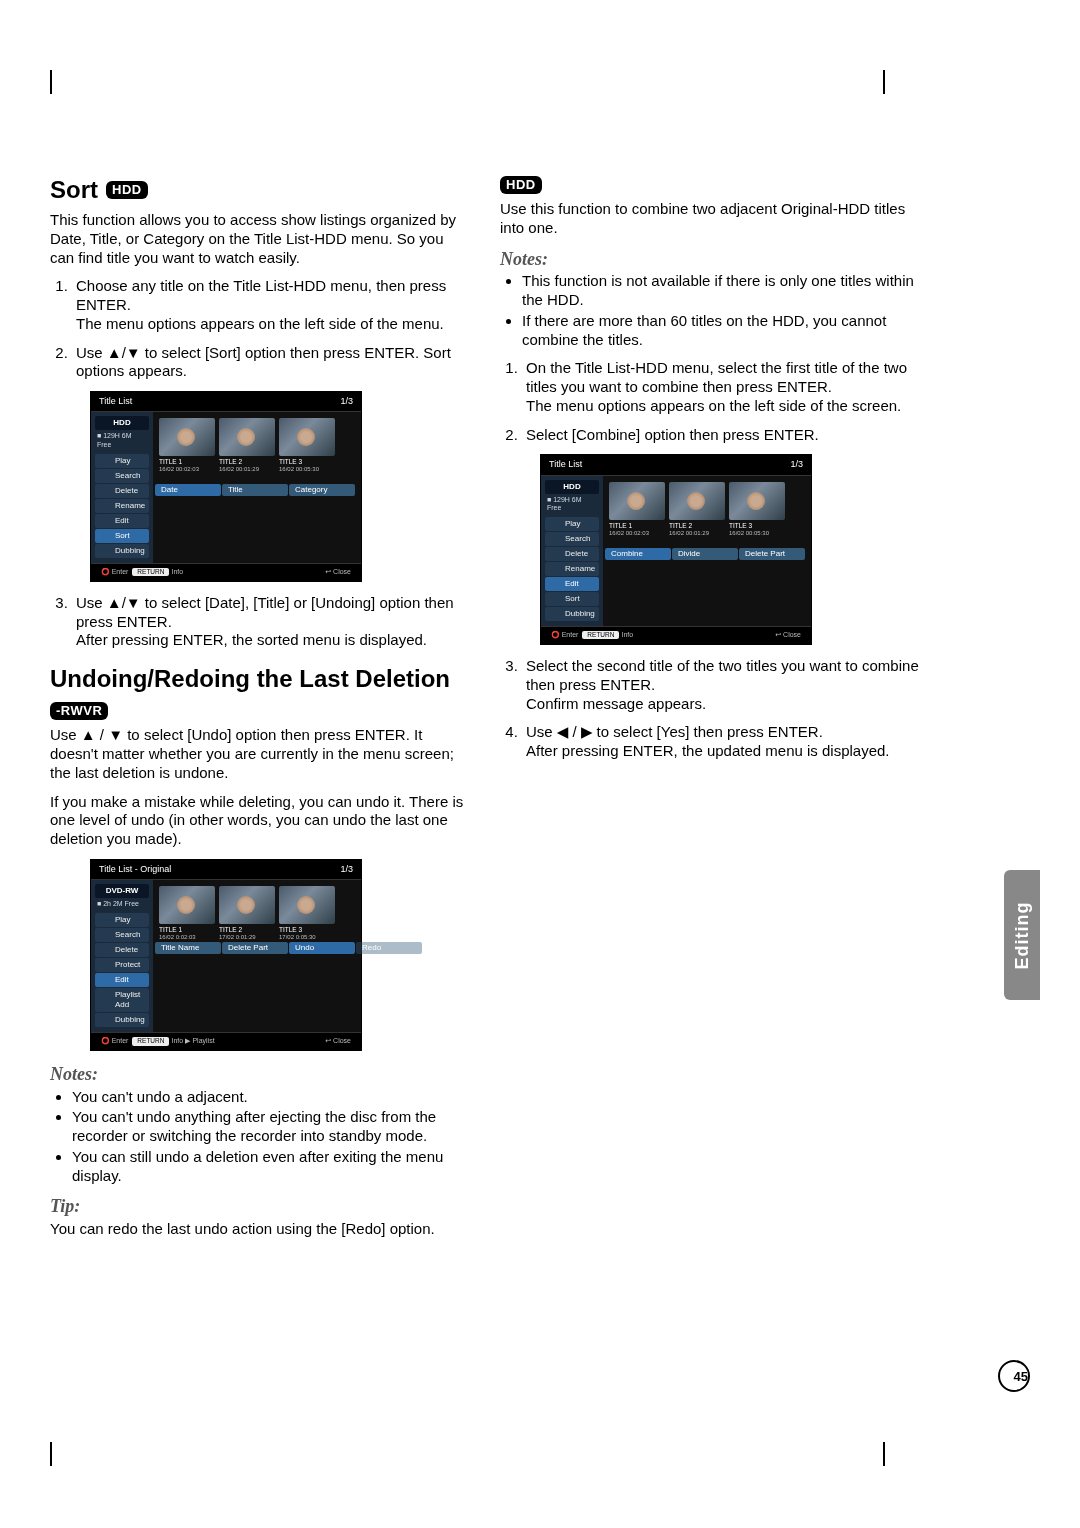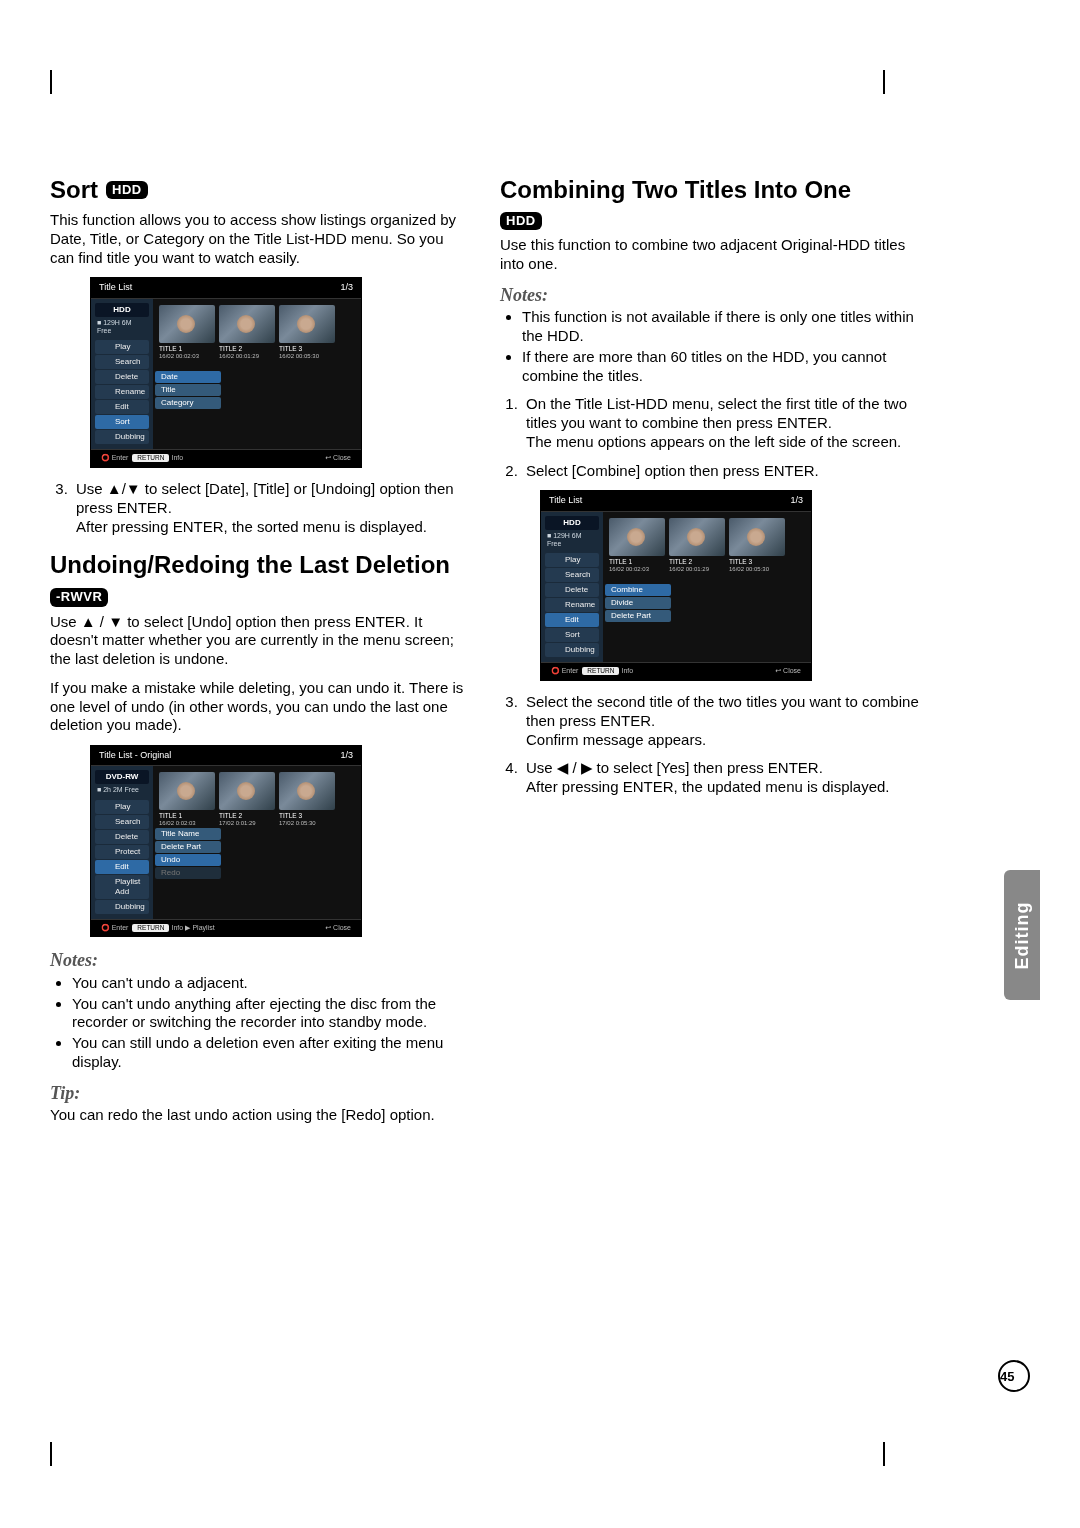--- a/index.html
+++ b/index.html
@@ -122,21 +122,21 @@
   .thumb::after{
     content:""; position:absolute; left:18px; top:10px;
     width:18px; height:18px; border-radius:50%;
     background: radial-gradient(circle,#c9a990 40%,#a07858);
   }
   .tlabel-row{ display:flex; gap:4px; padding:0 6px;}
   .tlabel{ width:56px; font-size:6.5px; color:#fff; line-height:1.1;}
   .tlabel .sm{ font-size:6px; color:#bbb;}
   .submenu{
     position:absolute; left:2px; top:72px;
-    display:flex; flex-direction:column; gap:1px;
+    display:flex; flex-direction:row; gap:1px;
   }
   .submenu .sitem{
     background:#345a7a; color:#fff; font-size:8px;
     padding:1px 10px 1px 6px; border-radius:2px; width:50px;
   }
   .submenu .sitem.sel{ background:#2e6aa5; }
   .shot-footer{
     display:flex; justify-content:space-between;
     padding:4px 10px; background:#000; color:#bbb;
     font-size:7px; border-top:1px solid #333;
@@ -151,21 +151,21 @@
     display:flex; align-items:center; justify-content:center;
   }
   .side-tab span{
     transform: rotate(-90deg);
     color:#fff; font-weight:bold; font-size:18px;
     letter-spacing:1px;
   }
   .page-num{
     position:absolute; right:50px; top:1360px;
     width:28px; height:28px; border:2px solid #000; border-radius:50%;
-    display:flex; align-items:center; justify-content:flex-start;
+    display:flex; align-items:center; justify-content:flex-end;
     font-size:13px; font-weight:bold;
   }
   .crop-bl{ position:absolute; left:50px; top:1442px; width:2px; height:24px; background:#000;}
   .crop-br{ position:absolute; right:195px; top:1442px; width:2px; height:24px; background:#000;}
 </style>
 </head>
 <body>
 
 <div class="crop-tl-h"></div>
 <div class="crop-tr-h"></div>
@@ -174,20 +174,27 @@
 
 <div class="page">
   <div class="columns">
 
     <div class="col">
       <h2>
         <span>Sort</span>
         <span class="badge">HDD</span>
       </h2>
       <p>This function allows you to access show listings organized by Date, Title, or Category on the Title List-HDD menu. So you can find title you want to watch easily.</p>
+      <ol>
+        <li>
+          <span>Choose any title on the Title List-HDD menu, then press ENTER.</span><br>
+          <span>The menu options appears on the left side of the menu.</span>
+        </li>
+        <li>Use ▲/▼ to select [Sort] option then press ENTER. Sort options appears.</li>
+      </ol>
 
       <div class="shot">
         <div class="shot-header">
           <span>Title List</span>
           <span>1/3</span>
         </div>
         <div class="shot-body">
           <div class="shot-side">
             <div class="top-label">HDD</div>
             <div class="cap">■ 129H 6M Free</div>
@@ -283,23 +290,20 @@
       <ul class="bullets">
         <li>You can't undo a adjacent.</li>
         <li>You can't undo anything after ejecting the disc from the recorder or switching the recorder into standby mode.</li>
         <li>You can still undo a deletion even after exiting the menu display.</li>
       </ul>
       <div class="tip-h">Tip:</div>
       <p>You can redo the last undo action using the [Redo] option.</p>
     </div>
 
     <div class="col">
-      <h2>
-        <span>Combining Two Titles Into One</span>
-      </h2>
       <div style="margin-bottom:6px"><span class="badge">HDD</span></div>
       <p>Use this function to combine two adjacent Original-HDD titles into one.</p>
 
       <div class="notes-h">Notes:</div>
       <ul class="bullets">
         <li>This function is not available if there is only one titles within the HDD.</li>
         <li>If there are more than 60 titles on the HDD, you cannot combine the titles.</li>
       </ul>
 
       <ol>

